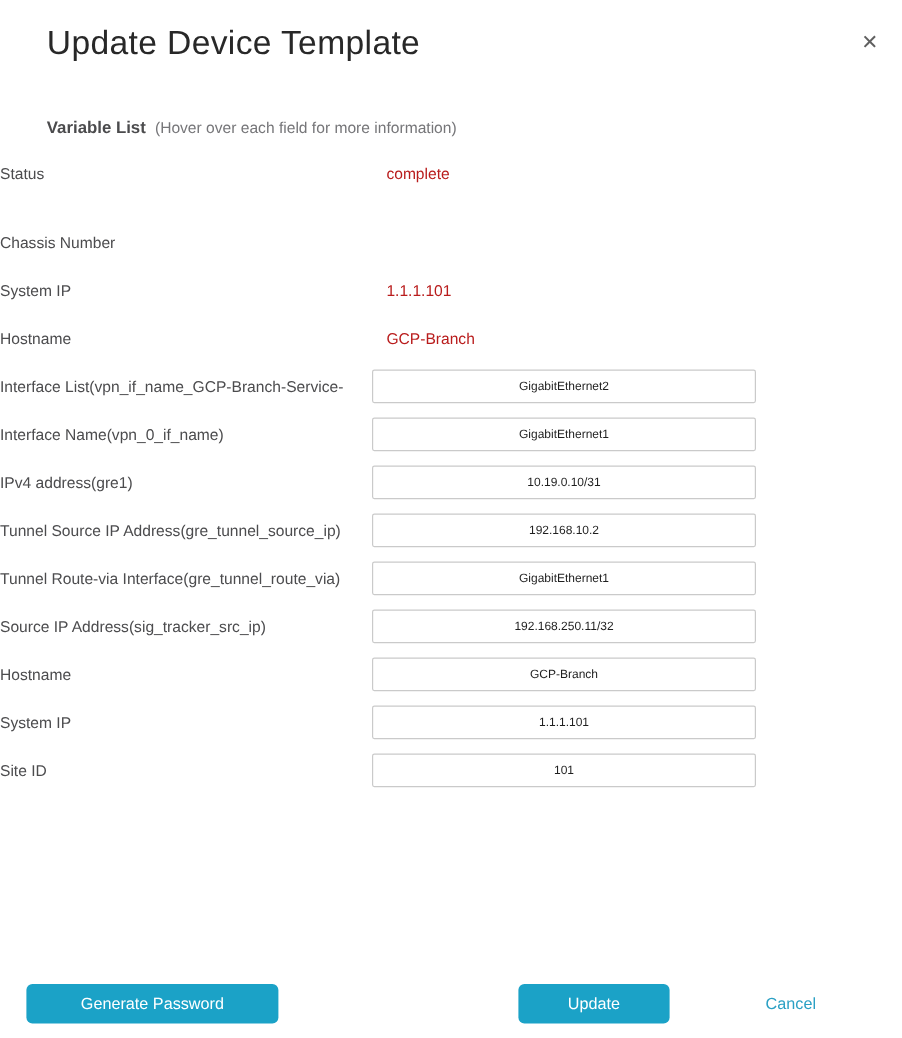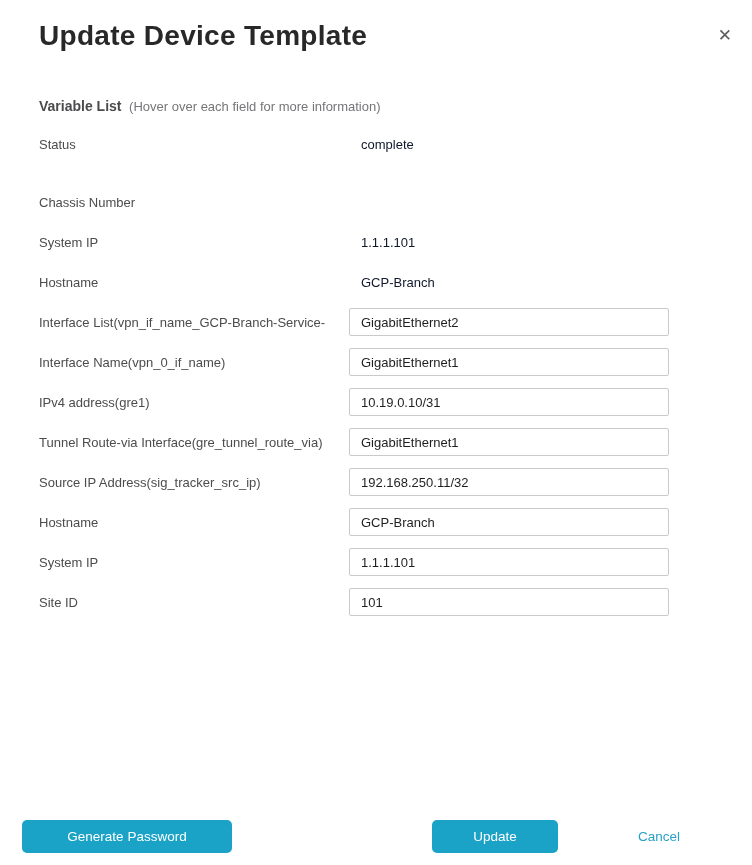--- a/index.html
+++ b/index.html
@@ -14,50 +14,51 @@
   .modal { position:relative; width:752px; height:865px; background:#fff; }
 
   .close-btn {
     position:absolute; top:2px; right:16px;
     font-size:17px; font-weight:300; color:#606060;
     cursor:pointer; line-height:24px; padding:2px 4px;
   }
 
   .title {
     margin:20px 0 0 39px;
-    font-size:28px; font-weight:700; letter-spacing:0.3px;
+    font-size:28px; font-weight:400; letter-spacing:0.3px;
     color:#282828;
   }
 
   .varlist-header { margin:46px 16px 0 39px; font-size:13px; }
   .varlist-header .heading { font-size:14px; font-weight:bold; color:#4b4b4d; }
   .varlist-header .hint { font-size:13px; color:#767679; margin-left:4px; }
 
   .rows { margin-top:10px; }
   .row {
     display:flex; align-items:center;
-    height:40px; padding-left:39px;
+    height:40px; 
   }
   .row.gap-after { margin-bottom:18px; }
   .row-label {
     flex:0 0 310px; width:310px;
     font-size:13px; color:#4c4c4e;
     white-space:nowrap; overflow:hidden;
   }
   .row-value-text {
-    padding-left:12px; font-size:13px; color:#0f172a;
+    padding-left:12px; font-size:13px; color:#b91c1c;
   }
   .row-value-input {
     width:320px; height:28px;
     border:1px solid #cacaca; border-radius:2px;
     background:#fff;
     padding:0 11px;
     font-family:"Liberation Sans", sans-serif;
-    font-size:13px; color:#1f1f1f;
+    font-size:10px; color:#1f1f1f;
     outline:none;
+    text-align:center;
   }
 
   .footer { position:absolute; left:0; top:800px; width:609px; height:33px; }
   .btn {
     position:absolute; top:0; height:33px;
     border:none; border-radius:5px;
     background:#1ba2c7; color:#ffffff;
     font-family:"Liberation Sans", sans-serif;
     font-size:13.5px; cursor:pointer;
   }
@@ -114,20 +115,24 @@
     <div class="row">
       <div class="row-label">Interface Name(vpn_0_if_name)</div>
       <input class="row-value-input" type="text" value="GigabitEthernet1" style="">
     </div>
 
     <div class="row">
       <div class="row-label">IPv4 address(gre1)</div>
       <input class="row-value-input" type="text" value="10.19.0.10/31" style="">
     </div>
 
+    <div class="row">
+      <div class="row-label">Tunnel Source IP Address(gre_tunnel_source_ip)</div>
+      <input class="row-value-input" type="text" value="192.168.10.2" style="">
+    </div>
 
     <div class="row">
       <div class="row-label">Tunnel Route-via Interface(gre_tunnel_route_via)</div>
       <input class="row-value-input" type="text" value="GigabitEthernet1" style="">
     </div>
 
 
     <div class="row">
       <div class="row-label">Source IP Address(sig_tracker_src_ip)</div>
       <input class="row-value-input" type="text" value="192.168.250.11/32" style="">

